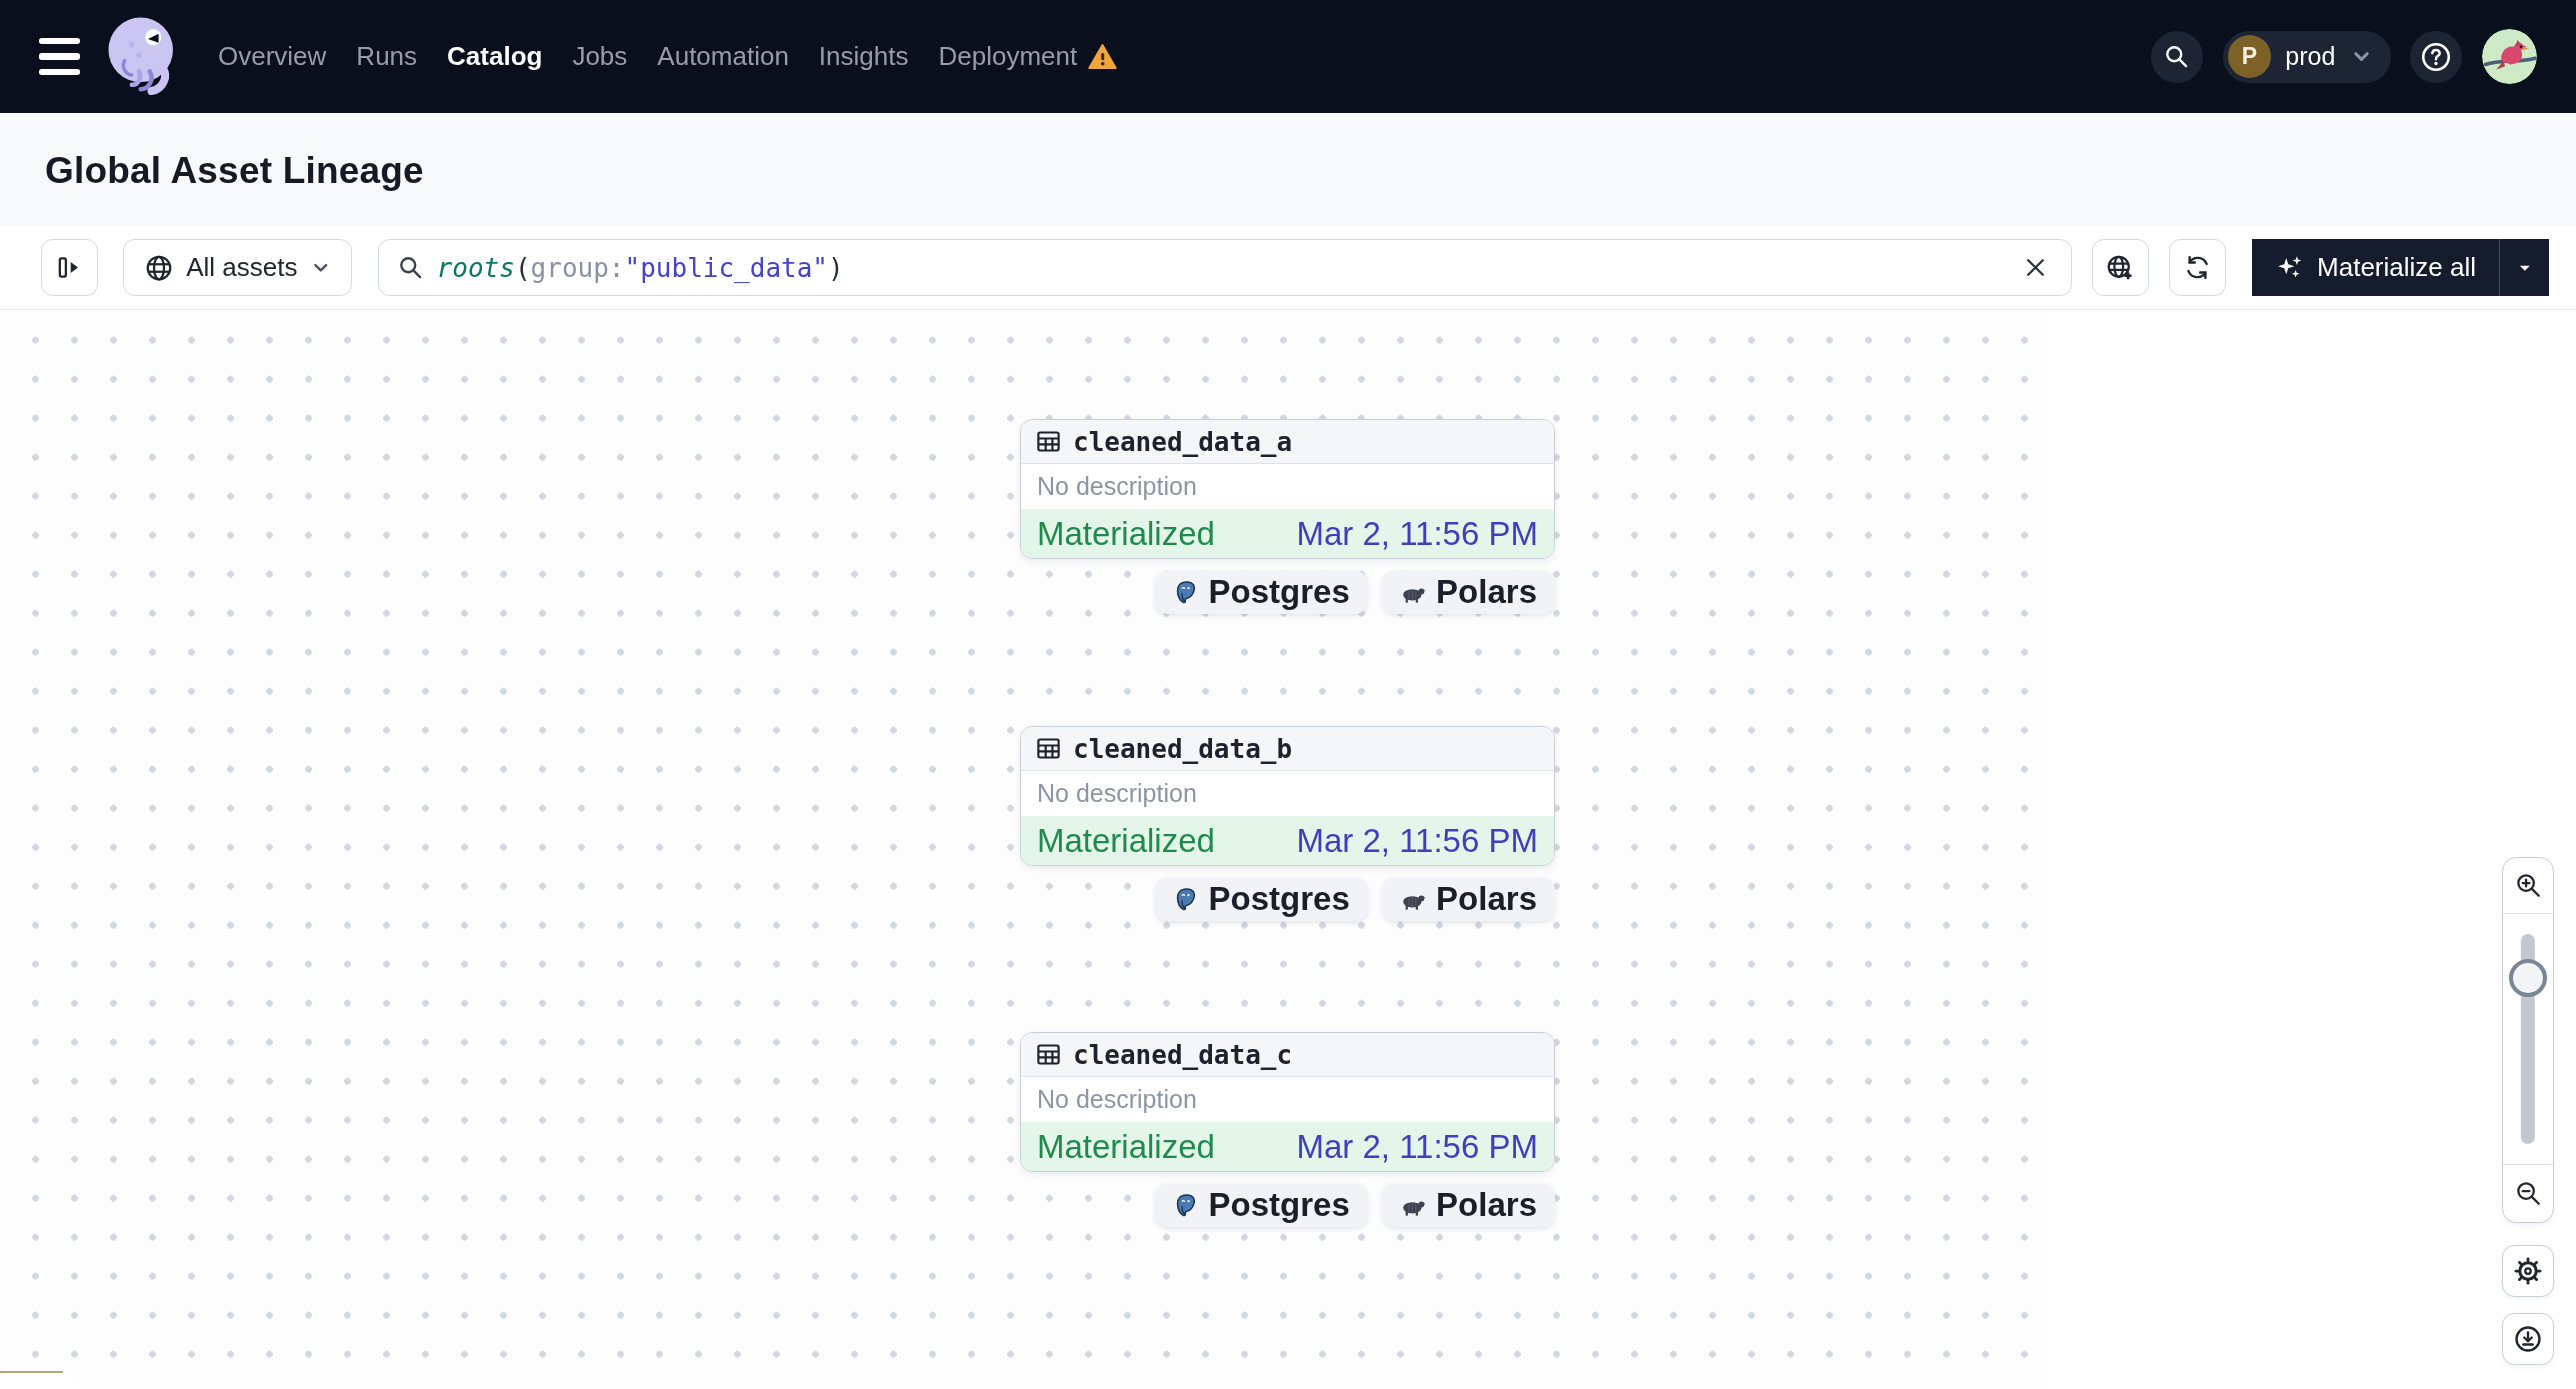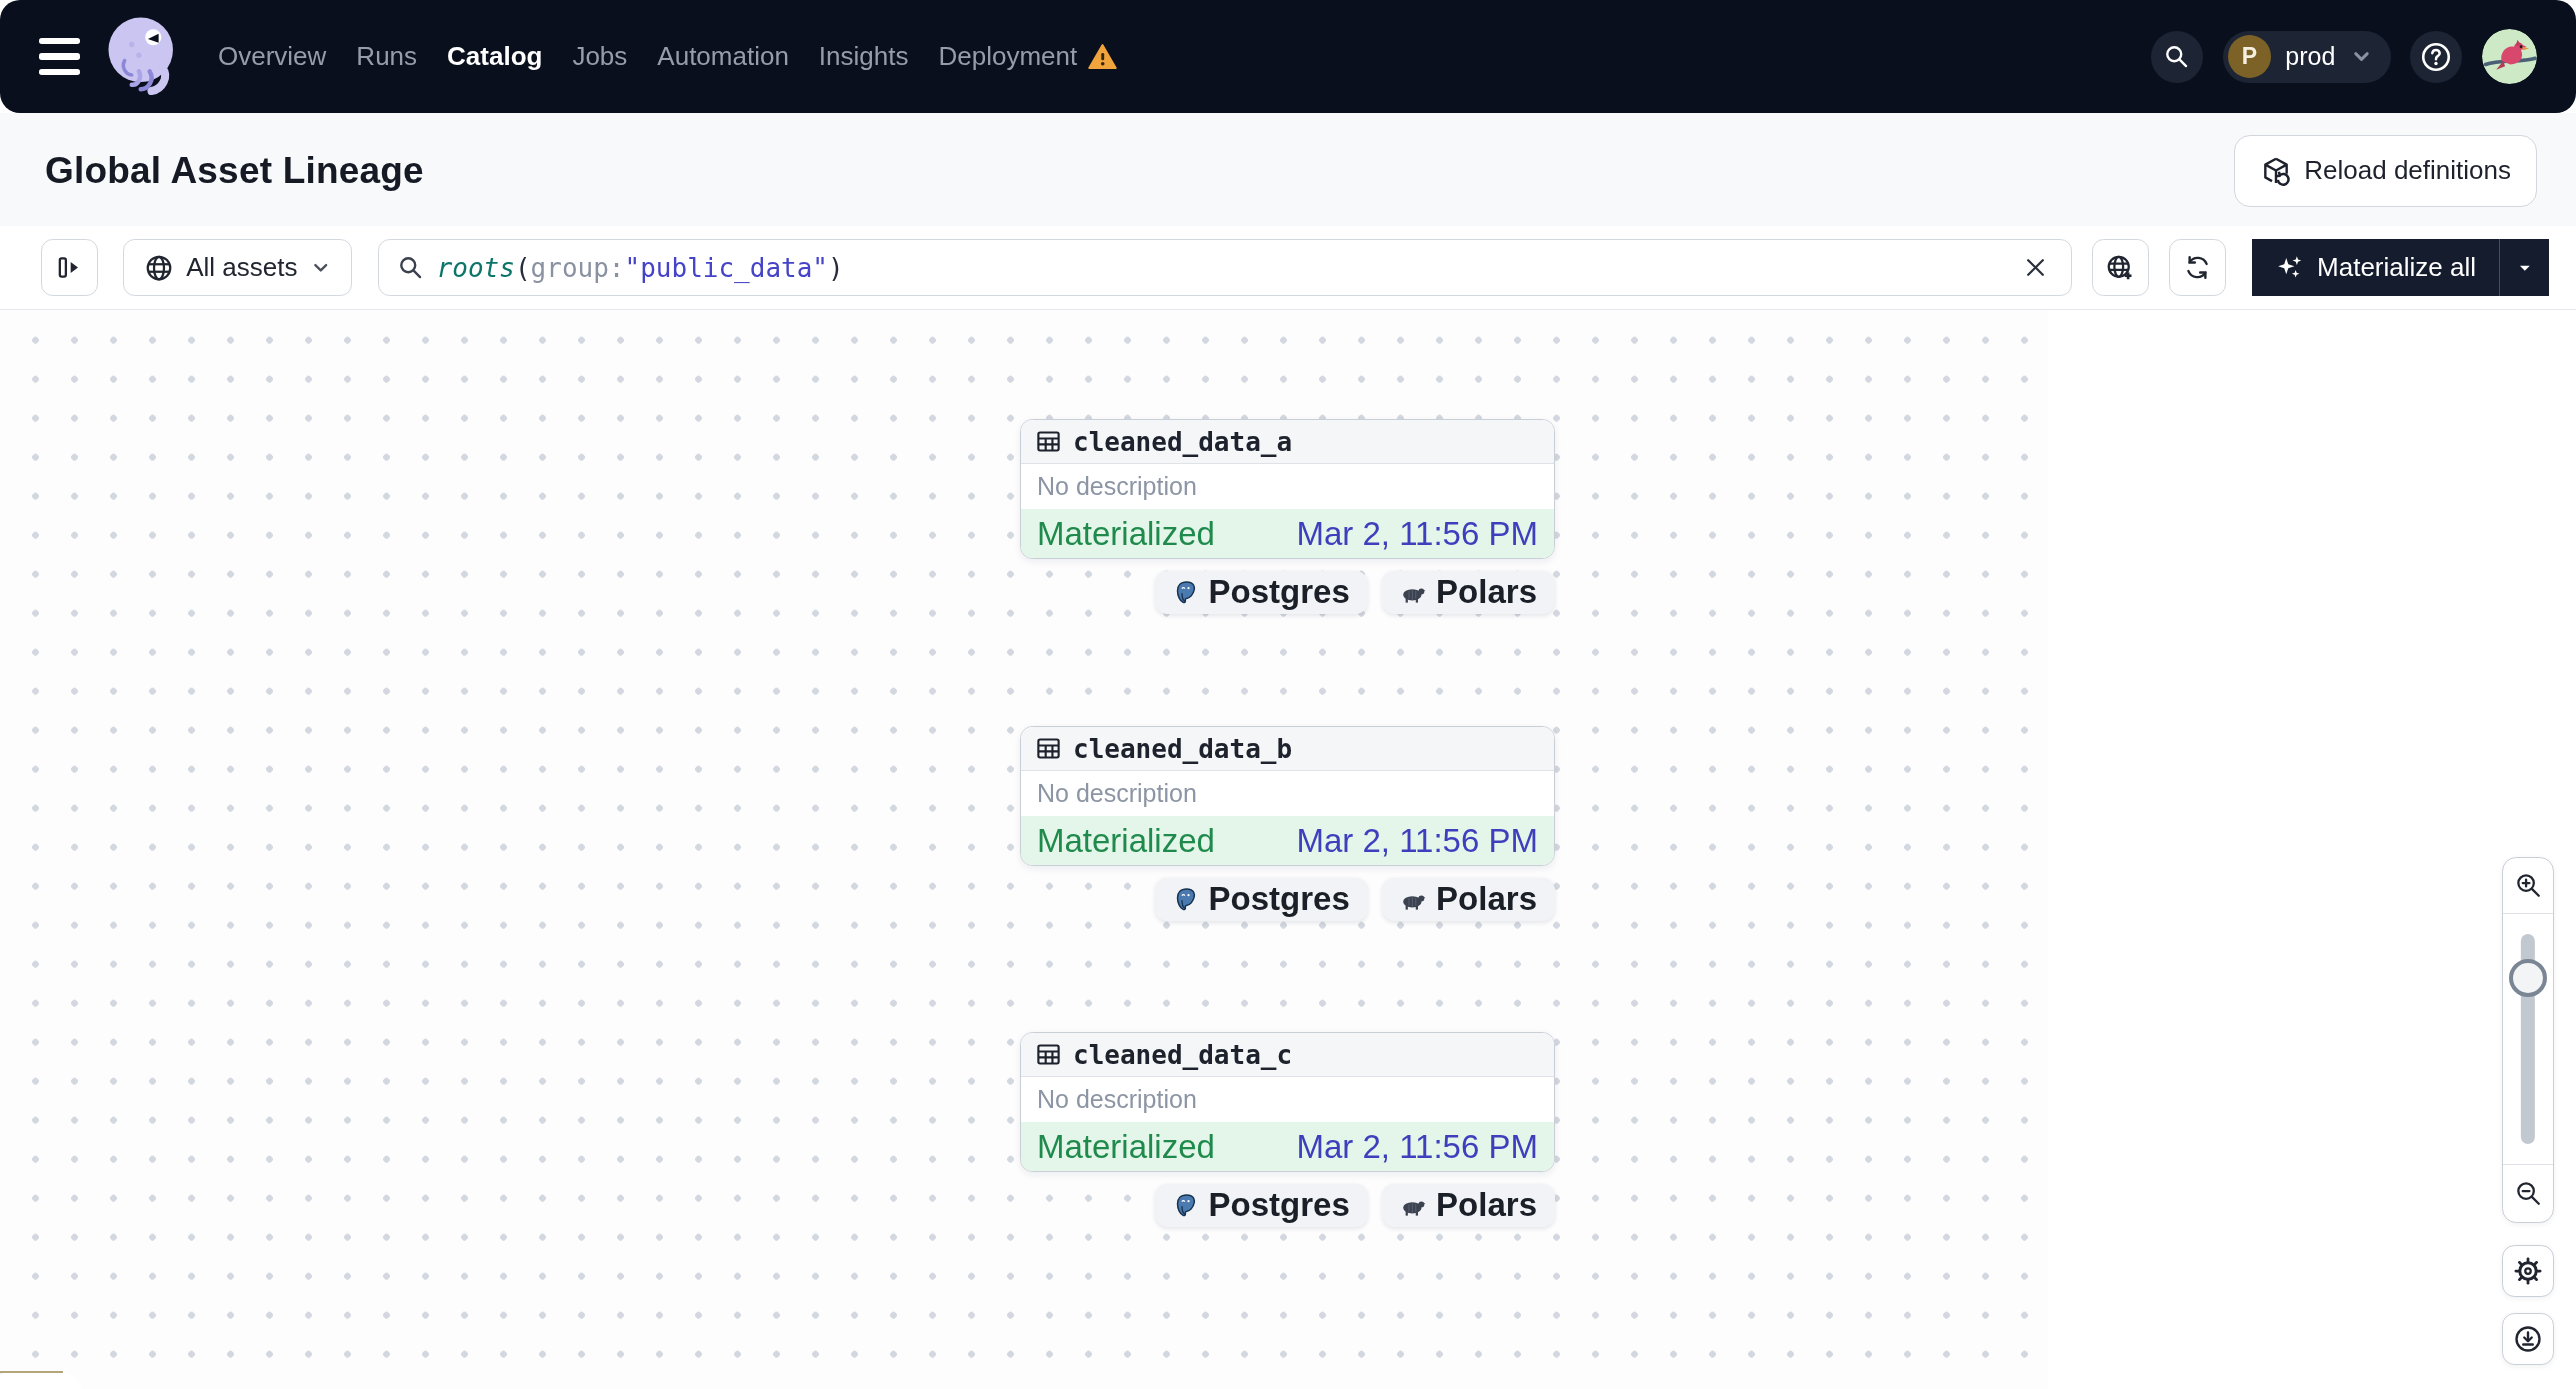--- a/index.html
+++ b/index.html
@@ -2,21 +2,21 @@
 <html style="font-size:14.3px"><head>
 <meta charset="utf-8">
 <style>
   * { margin:0; padding:0; box-sizing:border-box; }
   html,body { width:2576px; height:1389px; overflow:hidden; background:#fff;
     font-family:"Liberation Sans", sans-serif; }
   #app { position:relative; width:2576px; height:1389px; }
 
   
   .topnav { position:absolute; left:0; top:0; width:100%; height:113px;
-    background:#0a0f1d; display:flex; align-items:center; padding:0 39px;border-radius:20px; }
+    background:#0a0f1d; display:flex; align-items:center; padding:0 39px; }
   .hamburger { width:41px; height:38px; display:flex; flex-direction:column;
     justify-content:space-between; cursor:pointer; margin-right:23px; }
   .hamburger span { display:block; height:6.3px; background:#fff; border-radius:2.7px; }
   .logo { width:79px; height:86px; margin-right:36px; }
   .navitems { display:flex; align-items:center; gap:30px; }
   .navitem { color:#959dab; font-size:26px; cursor:pointer; display:flex; align-items:center; gap:10.7px; }
   .navitem.active { color:#ffffff; font-weight:700; }
   .topnav-right { margin-left:auto; display:flex; align-items:center; gap:19.7px; }
   .circle-btn { width:52px; height:52px; border-radius:50%; background:#1d2434;
     display:flex; align-items:center; justify-content:center; cursor:pointer; }
@@ -192,30 +192,20 @@
           <circle cx="44" cy="20" r="1.6" fill="#1d1d1d"></circle>
           <path d="M46 20 L53 22 L46 24 Z" fill="#e2953a"></path>
           <path d="M24 36 L16 46 L26 42 Z" fill="#b23a55"></path>
         </svg>
       </div>
     </div>
   </div>
 
   <div class="pagehead">
     <div class="page-title">Global Asset Lineage</div>
-    <button class="reload-btn">
-      <span>
-        <svg width="32" height="32" viewBox="0 0 24 24" fill="none" stroke="#1d212b" stroke-width="1.8" stroke-linejoin="round">
-          <path d="M12 2.8 L20 7.2 V14 M12 2.8 L4 7.2 V16.8 L9 19.6 M12 2.8 V2.8 M4 7.2 L12 11.6 L20 7.2 M12 11.6 V21"></path>
-          <path d="M13.4 18.6 a4 4 0 1 0 1.4 -3.4" stroke-width="1.9"></path>
-          <path d="M14.2 12.6 L14.9 15.5 L12 15.9" stroke-width="1.9" fill="none"></path>
-        </svg>
-      </span>
-      <span>Reload definitions</span>
-    </button>
   </div>
 
   <div class="toolbar">
     <button class="tb-btn icon-btn">
       <span>
         <svg width="29" height="29" viewBox="0 0 24 24">
           <rect x="4" y="4.5" width="5" height="15" rx="1.4" fill="none" stroke="#20252f" stroke-width="1.9"></rect>
           <path d="M13 7.5 L19 12 L13 16.5 Z" fill="#20252f"></path>
         </svg>
       </span>

